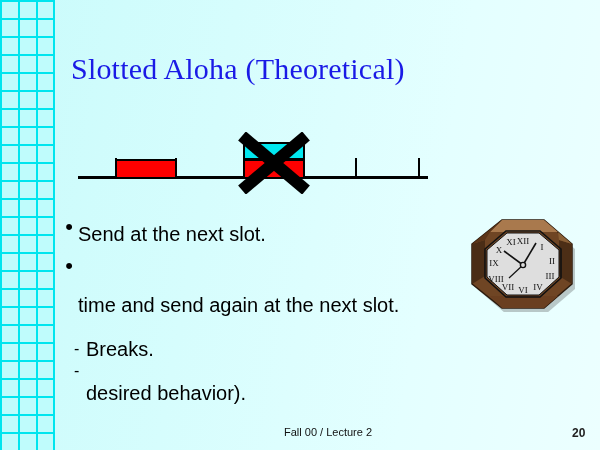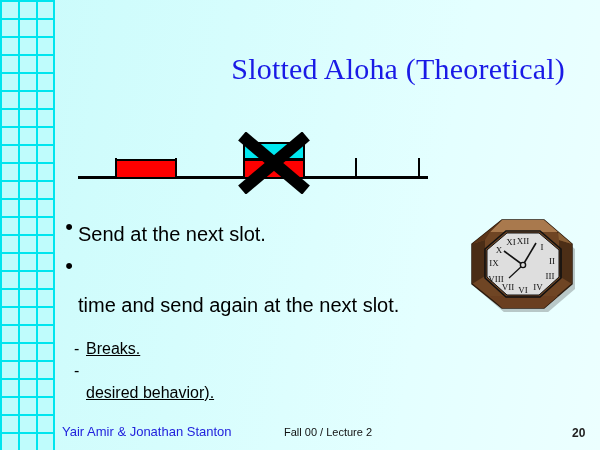--- a/index.html
+++ b/index.html
@@ -19,24 +19,25 @@
       repeating-linear-gradient(to right, #00e5ee 0 2px, transparent 2px 18px),
       repeating-linear-gradient(to bottom, #00e5ee 0 2px, transparent 2px 18px),
       linear-gradient(#bffcfc,#bffcfc);
   }
   #grid-strip-edge{
     position:absolute;left:53px;top:0;width:2px;height:450px;background:#00e5ee;
   }
   
   #title{
     position:absolute;left:55px;top:52px;width:510px;
-    text-align:right;
+    text-align:left;
     font-family:"Liberation Serif", serif;
     font-size:30px;color:#1a1ae6;letter-spacing:0.2px;
     white-space:nowrap;
+    padding-left:16px;
   }
   
   #diagram{position:absolute;left:0;top:120px;width:600px;height:80px;}
   #timeline{
     position:absolute;left:78px;top:56px;width:350px;height:3px;background:#000;
   }
   .tick{position:absolute;width:2px;height:19px;background:#000;top:38px;}
   .slot-box{position:absolute;border:2px solid #000;box-sizing:border-box;}
   #slot1{left:115px;top:39px;width:62px;height:18px;background:#fe0000;border-bottom:none;}
   #slot2-top{left:243px;top:22px;width:62px;height:18px;background:#00e8f0;}
@@ -48,21 +49,21 @@
   #body{position:absolute;left:60px;top:214px;width:520px;}
   .bullet-row{display:flex;align-items:flex-start;margin-bottom:6px;}
   .bullet-dot{
     width:18px;flex:0 0 18px;font-size:22px;line-height:26px;color:#000;
     text-align:center;
   }
   .bullet-text{font-size:20px;line-height:26px;color:#000;margin-top:7px;}
   #subnotes{position:absolute;left:74px;top:338px;width:500px;}
   .sub-row{display:flex;align-items:flex-start;}
   .sub-dash{flex:0 0 12px;font-size:16px;line-height:22px;color:#000;}
-  .sub-text{font-size:16px;line-height:22px;color:#000;text-decoration:underline;}
+  .sub-text{font-size:20px;line-height:22px;color:#000;}
   
   #footer-authors{
     position:absolute;left:62px;top:424px;font-size:13px;color:#2222dd;
   }
   #footer-course{
     position:absolute;left:284px;top:426px;font-size:11px;color:#111;
   }
   #footer-page{
     position:absolute;left:572px;top:426px;font-size:12px;color:#222;font-weight:bold;
   }
@@ -156,17 +157,16 @@
     </div>
     <div class="sub-row">
       <span class="sub-dash">-</span>
     </div>
     <div class="sub-row">
       <span class="sub-dash"></span>
       <span class="sub-text">desired behavior).</span>
     </div>
   </div>
 
-  <div id="footer-authors">Yair Amir &amp; Jonathan Stanton</div>
   <div id="footer-course">Fall 00 / Lecture 2</div>
   <div id="footer-page">20</div>
 
 </div>
 
 </body></html>

